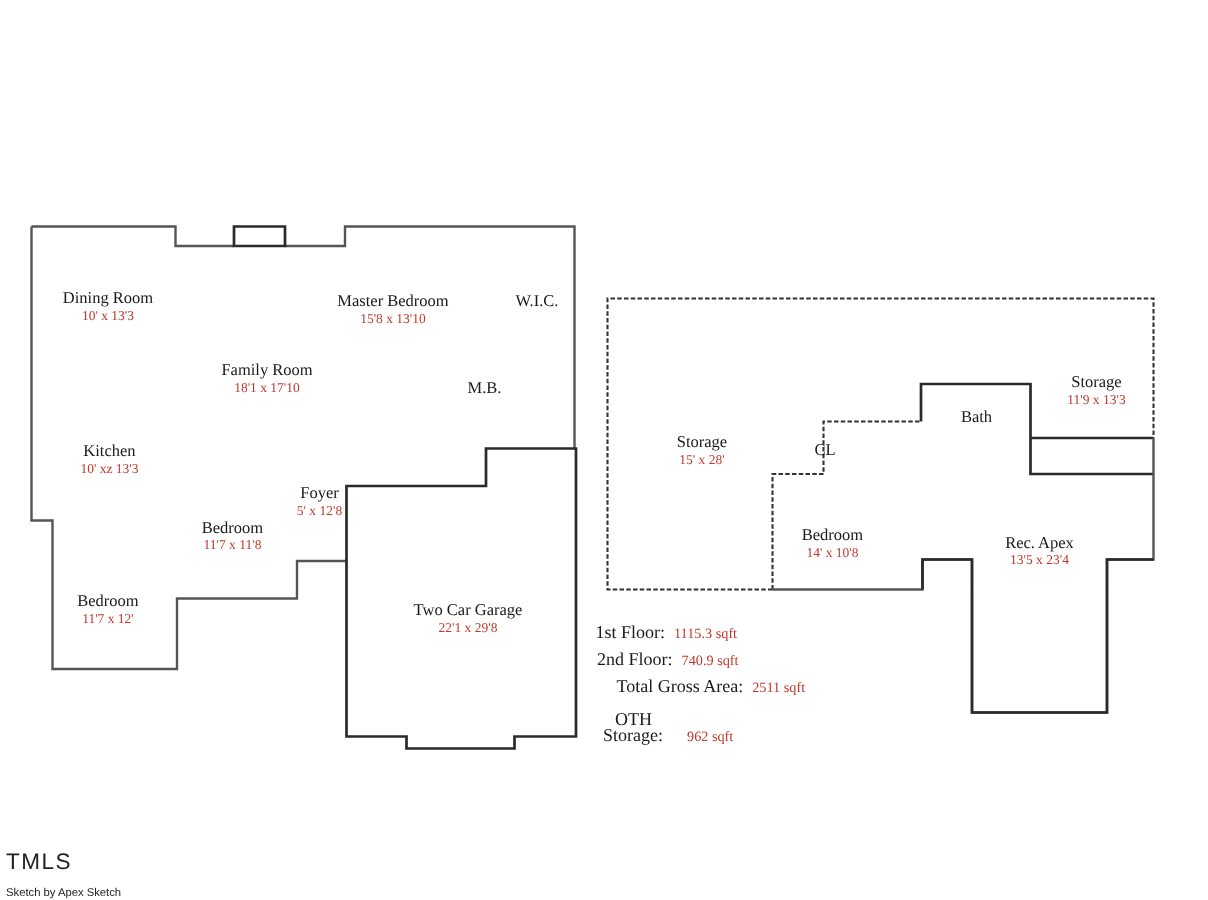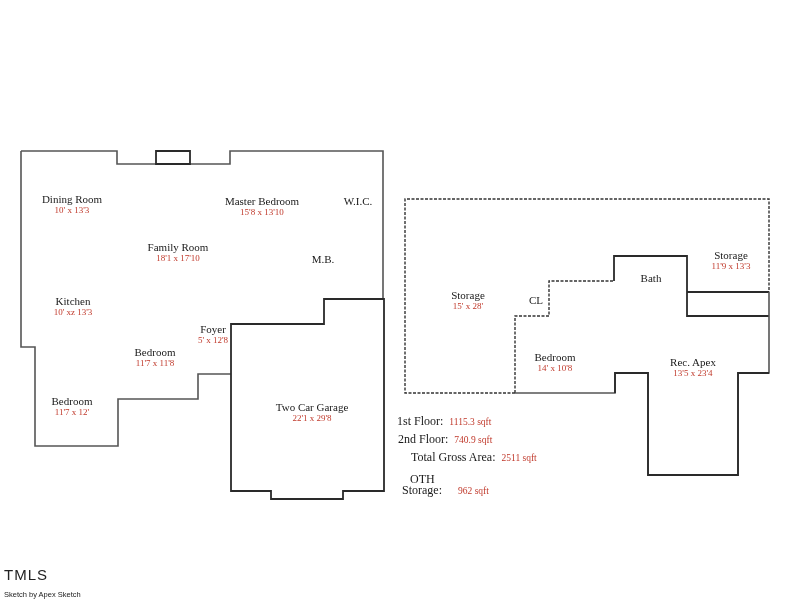--- a/index.html
+++ b/index.html
@@ -75,21 +75,21 @@
 </div>
 <div class="lbl" style="left:312px; top:401px;">
   <span class="room-name">Two Car Garage</span>
   <span class="room-dim">22'1 x 29'8</span>
 </div>
 
 <div class="lbl" style="left:468px; top:289px;">
   <span class="room-name">Storage</span>
   <span class="room-dim">15' x 28'</span>
 </div>
-<div class="lbl" style="left:536px; top:294px;">
+<div class="lbl" style="left:550px; top:294px;">
   <span class="room-name">CL</span>
 </div>
 <div class="lbl" style="left:651px; top:272px;">
   <span class="room-name">Bath</span>
 </div>
 <div class="lbl" style="left:731px; top:249px;">
   <span class="room-name">Storage</span>
   <span class="room-dim">11'9 x 13'3</span>
 </div>
 <div class="lbl" style="left:555px; top:351px;">

